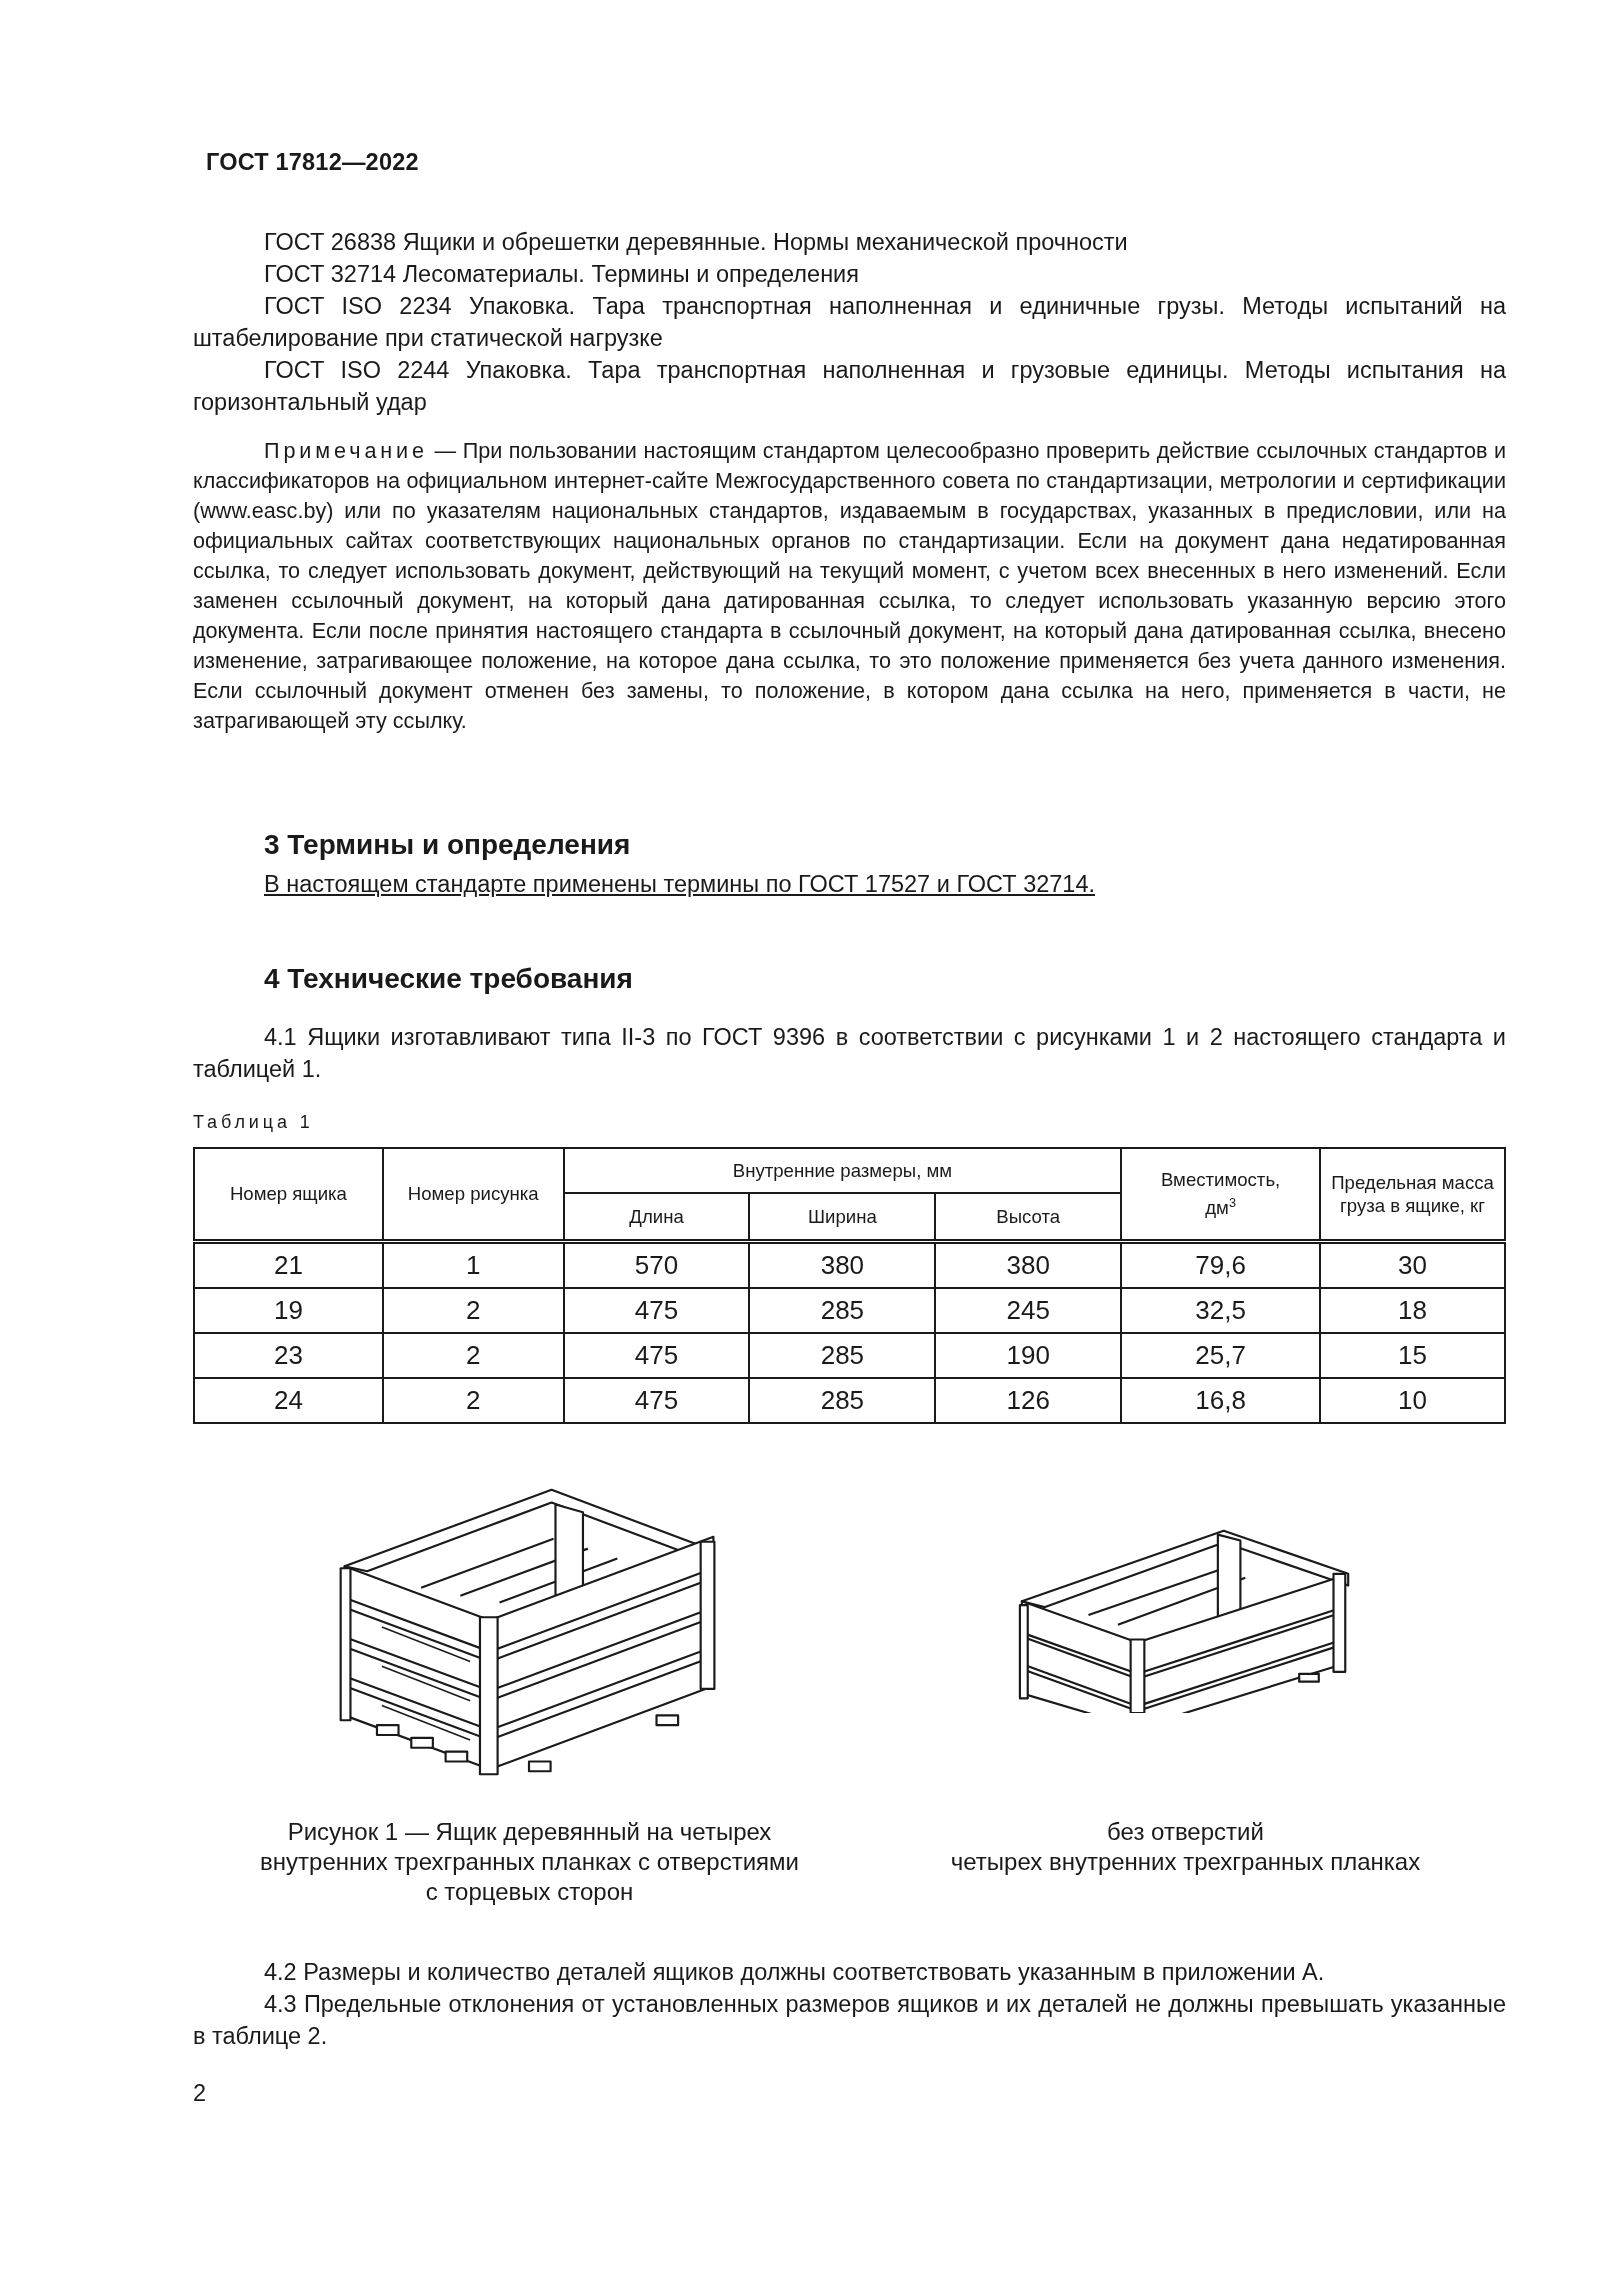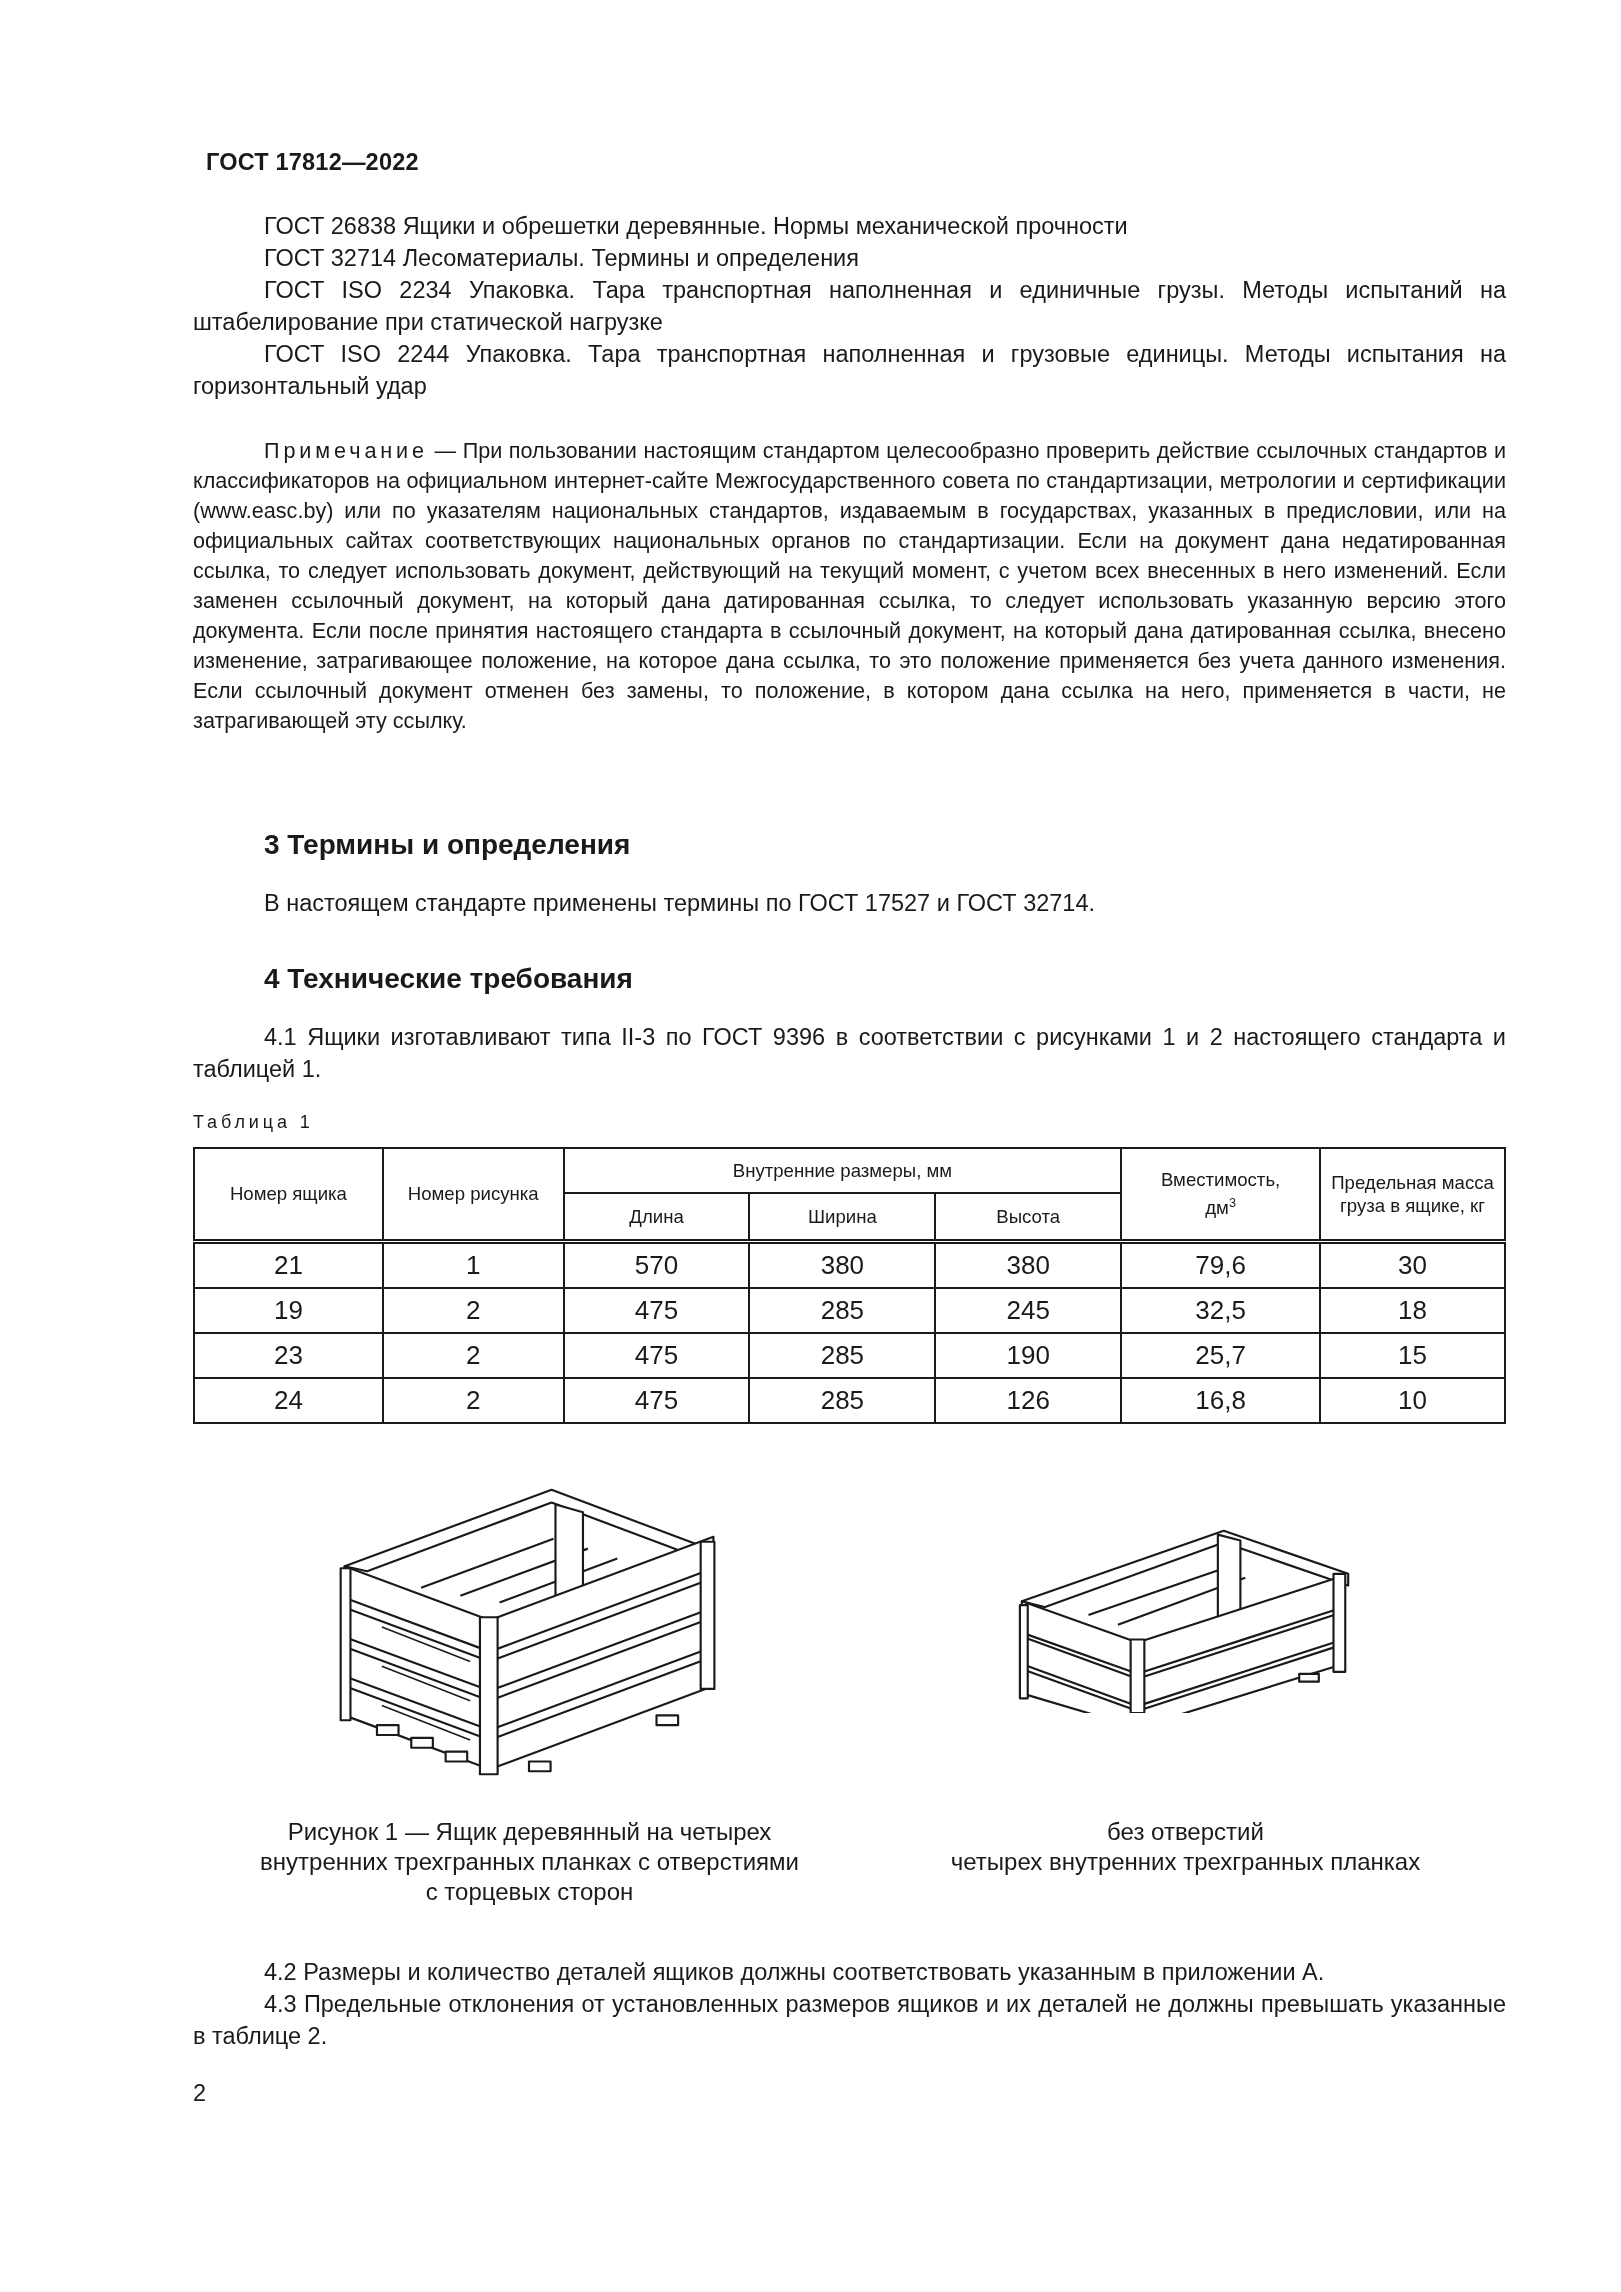--- a/index.html
+++ b/index.html
@@ -26,33 +26,33 @@
   .fig { position: absolute; }
   .figcap { position: absolute; font-size: 24px; line-height: 30px; text-align: center; }
   .pnum { left: 193px; top: 2080px; font-size: 23.5px; }
   sup { font-size: 12.7px; }
 </style>
 </head>
 <body>
 
 <div class="abs hdr">ГОСТ 17812—2022</div>
 
-<div class="abs para" style="top:210px;">
+<div class="abs para" style="top:226px;">
   <p>ГОСТ 26838 Ящики и обрешетки деревянные. Нормы механической прочности</p>
   <p>ГОСТ 32714 Лесоматериалы. Термины и определения</p>
   <p>ГОСТ ISO 2234 Упаковка. Тара транспортная наполненная и единичные грузы. Методы испытаний на штабелирование при статической нагрузке</p>
   <p>ГОСТ ISO 2244 Упаковка. Тара транспортная наполненная и грузовые единицы. Методы испытания на горизонтальный удар</p>
 </div>
 
 <div class="abs note" style="top:436px;">
   <p><span class="spaced">Примечание</span><span> — </span><span>При пользовании настоящим стандартом целесообразно проверить действие ссылочных стандартов и классификаторов на официальном интернет-сайте Межгосударственного совета по стандартизации, метрологии и сертификации (www.easc.by) или по указателям национальных стандартов, издаваемым в государствах, указанных в предисловии, или на официальных сайтах соответствующих национальных органов по стандартизации. Если на документ дана недатированная ссылка, то следует использовать документ, действующий на текущий момент, с учетом всех внесенных в него изменений. Если заменен ссылочный документ, на который дана датированная ссылка, то следует использовать указанную версию этого документа. Если после принятия настоящего стандарта в ссылочный документ, на который дана датированная ссылка, внесено изменение, затрагивающее положение, на которое дана ссылка, то это положение применяется без учета данного изменения. Если ссылочный документ отменен без замены, то положение, в котором дана ссылка на него, применяется в части, не затрагивающей эту ссылку.</span></p>
 </div>
 
 <div class="abs sec" style="top:829px;">3 Термины и определения</div>
-<div class="abs para" style="top:887px;">
+<div class="abs para" style="top:868px;text-decoration:underline;">
   <p>В настоящем стандарте применены термины по ГОСТ 17527 и ГОСТ 32714.</p>
 </div>
 
 <div class="abs sec" style="top:963px;">4 Технические требования</div>
 <div class="abs para" style="top:1021px;">
   <p>4.1 Ящики изготавливают типа II-3 по ГОСТ 9396 в соответствии с рисунками 1 и 2 настоящего стандарта и таблицей 1.</p>
 </div>
 
 <div class="abs tcap">Таблица 1</div>
 

